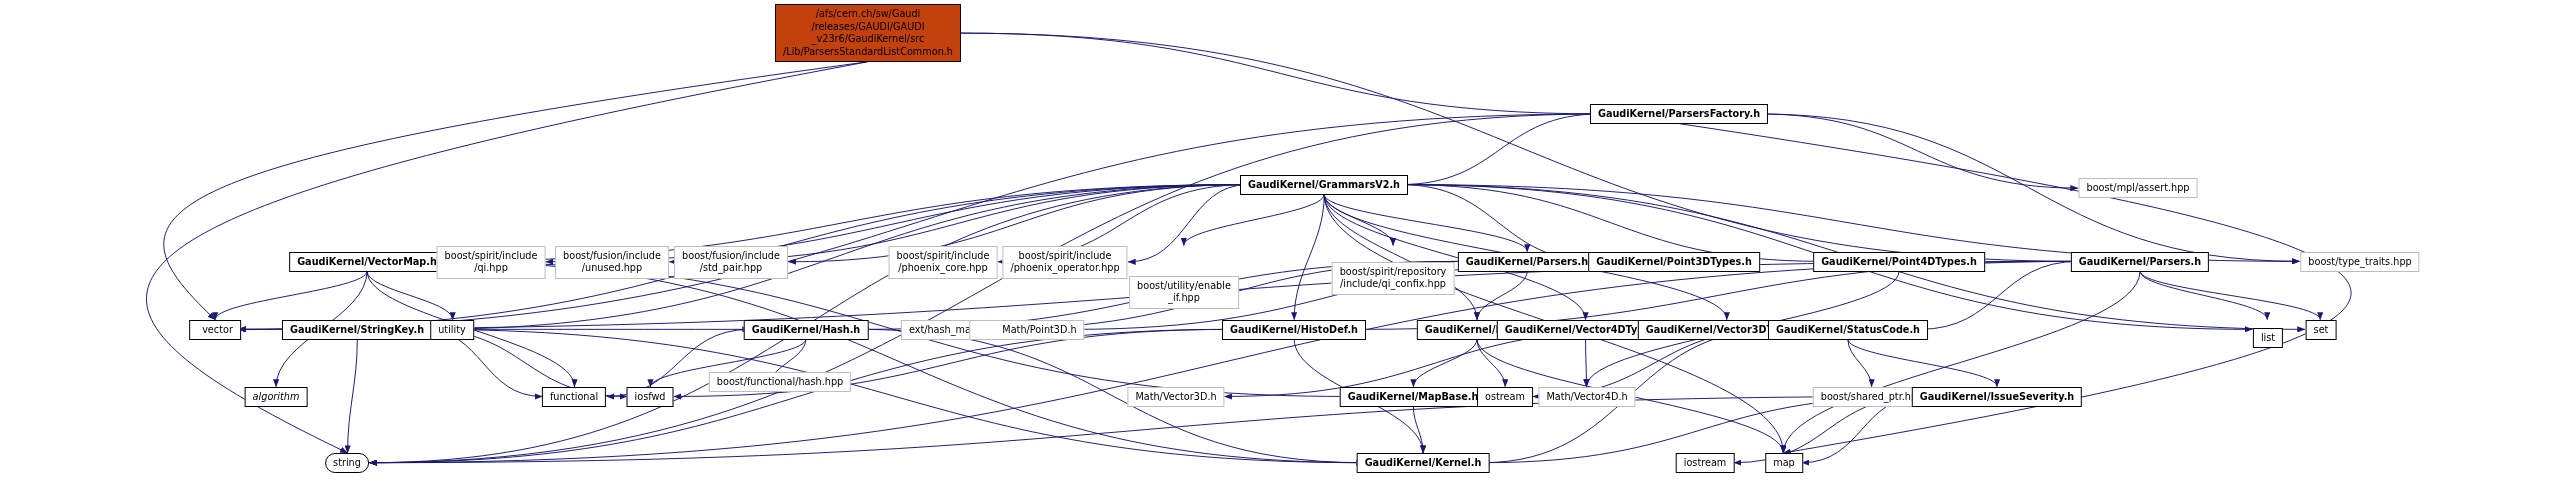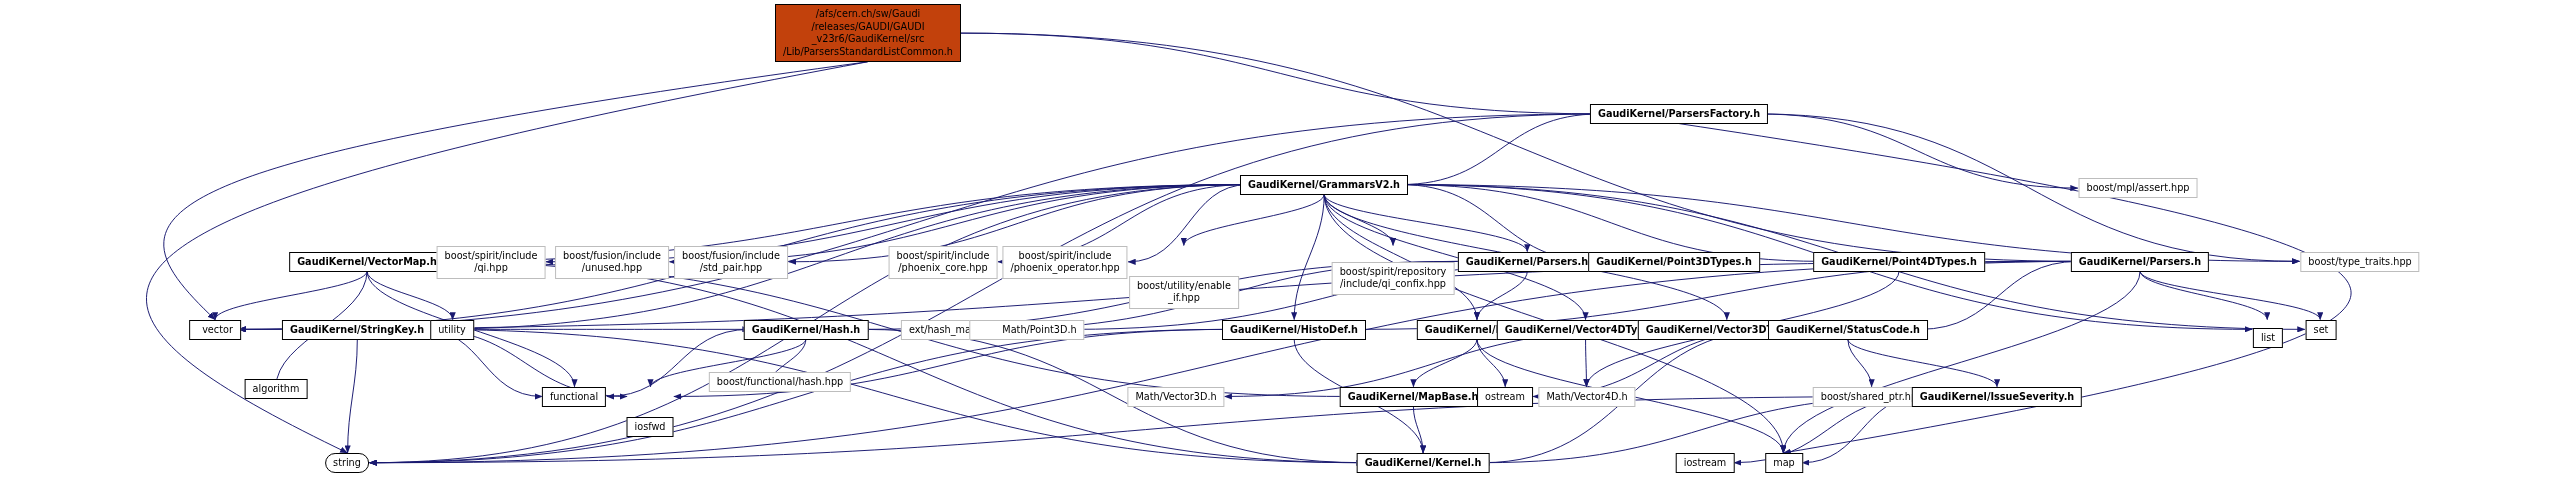--- a/index.html
+++ b/index.html
@@ -134,23 +134,23 @@
     <div class="node internal" style="left: 806px; top: 320px;">GaudiKernel/Hash.h</div>
     <div class="node external" style="left: 943px; top: 320px;">ext/hash_map</div>
     <div class="node external" style="left: 1027px; top: 320px; padding-left: 32px;">Math/Point3D.h</div>
     <div class="node internal" style="left: 1294px; top: 320px;">GaudiKernel/HistoDef.h</div>
     <div class="node internal" style="left: 1477px; top: 320px;">GaudiKernel/Map.h</div>
     <div class="node internal" style="left: 1586px; top: 320px;">GaudiKernel/Vector4DTypes.h</div>
     <div class="node internal" style="left: 1727px; top: 320px;">GaudiKernel/Vector3DTypes.h</div>
     <div class="node internal" style="left: 1848px; top: 320px;">GaudiKernel/StatusCode.h</div>
     <div class="node std" style="left: 2268px; top: 328px;">list</div>
     <div class="node std" style="left: 2321px; top: 320px;">set</div>
-    <div class="node std" style="left: 276px; top: 379px;">algorithm</div>
+    <div class="node std" style="left: 276px; top: 387px; font-style: italic;">algorithm</div>
     <div class="node std" style="left: 574px; top: 387px;">functional</div>
-    <div class="node std" style="left: 650px; top: 387px; margin-top: 30px;">iosfwd</div>
+    <div class="node std" style="left: 650px; top: 387px;">iosfwd</div>
     <div class="node external" style="left: 768px; top: 372px; margin-left: 12px;">boost/functional/hash.hpp</div>
     <div class="node external" style="left: 1176px; top: 387px;">Math/Vector3D.h</div>
     <div class="node internal" style="left: 1413px; top: 387px;">GaudiKernel/MapBase.h</div>
     <div class="node std" style="left: 1505px; top: 387px;">ostream</div>
     <div class="node external" style="left: 1587px; top: 387px;">Math/Vector4D.h</div>
     <div class="node external" style="left: 1872px; top: 387px;">boost/shared_ptr.hpp</div>
     <div class="node internal" style="left: 1997px; top: 387px;">GaudiKernel/IssueSeverity.h</div>
     <div class="node std" style="left: 347px; top: 453px; border-radius: 10px;">string</div>
     <div class="node internal" style="left: 1423px; top: 453px;">GaudiKernel/Kernel.h</div>
     <div class="node std" style="left: 1705px; top: 453px;">iostream</div>

